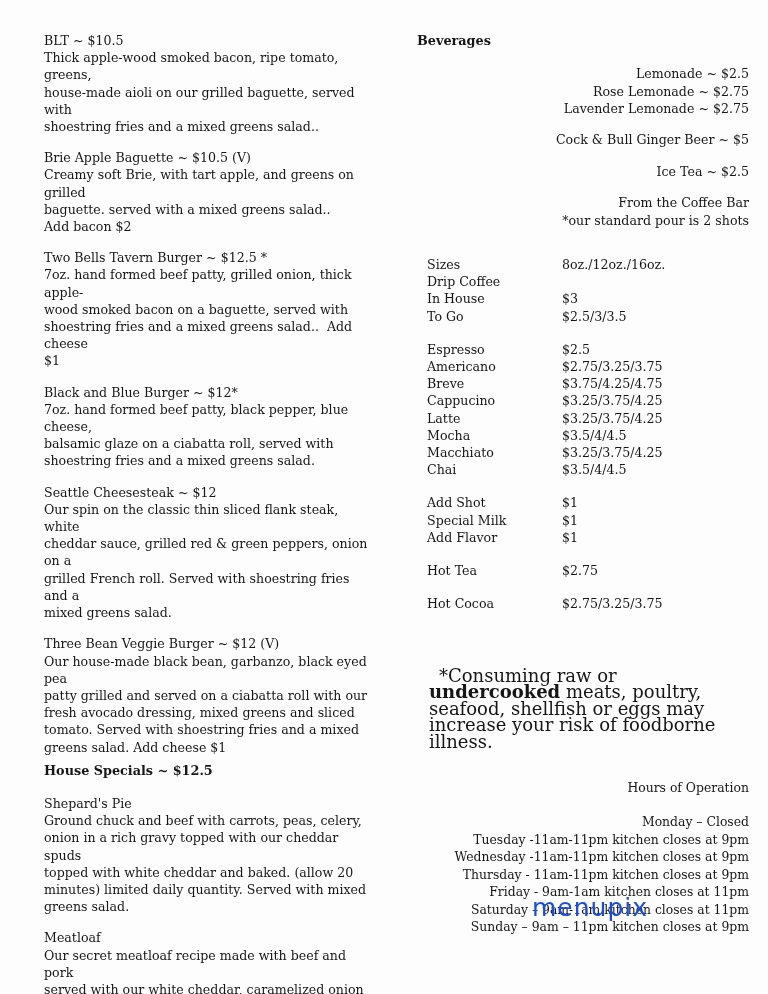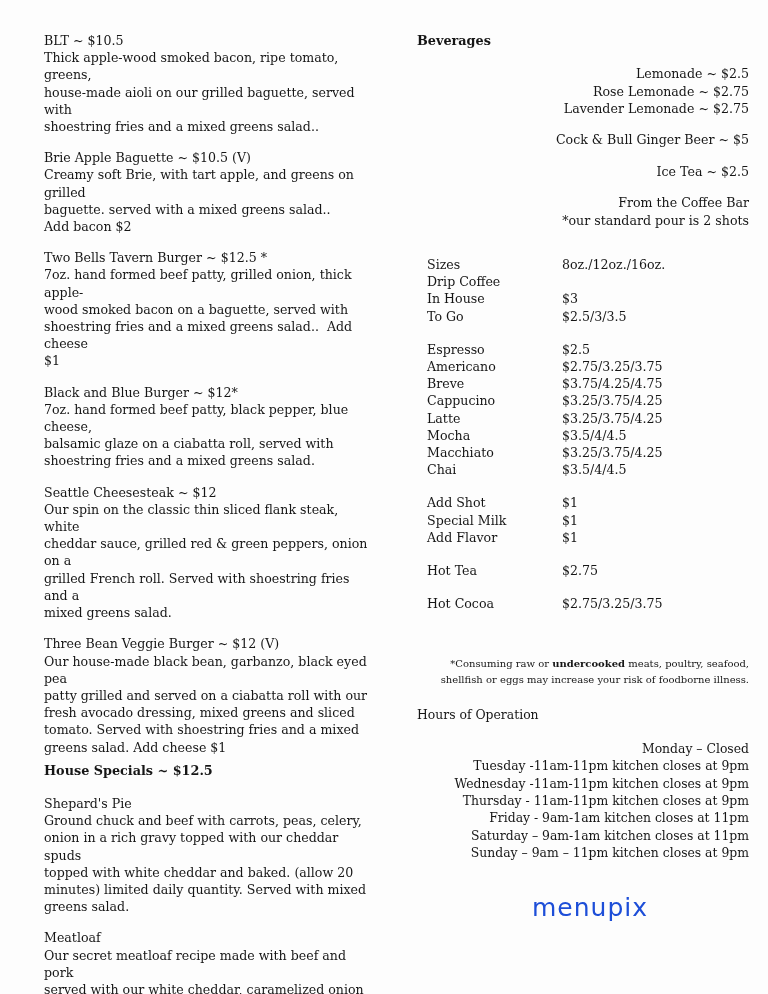--- a/index.html
+++ b/index.html
@@ -88,33 +88,32 @@
   .price-table td.label { width: 135px; }
   .price-table td.value { width: auto; }
   .spacer-row td {
     height: 16px;
     line-height: 16px;
     font-size: 0;
   }
 
   
   .disclaimer {
-    font-size: 10px;
+    font-size: 18px;
     line-height: 16.6px;
     text-indent: 10px;
-    margin: 0;
-    text-align: right;
+    margin: 12px;
   }
   .disclaimer b { font-weight: bold; }
 
   
   .hours-title {
     font-size: 12.4px;
     line-height: 17px;
-    text-align: left;
+    text-align: right;
     margin: 0;
   }
   .hours-list {
     text-align: right;
     margin: 0;
   }
   .hours-line {
     font-size: 12.4px;
     line-height: 17.4px;
     white-space: pre;

